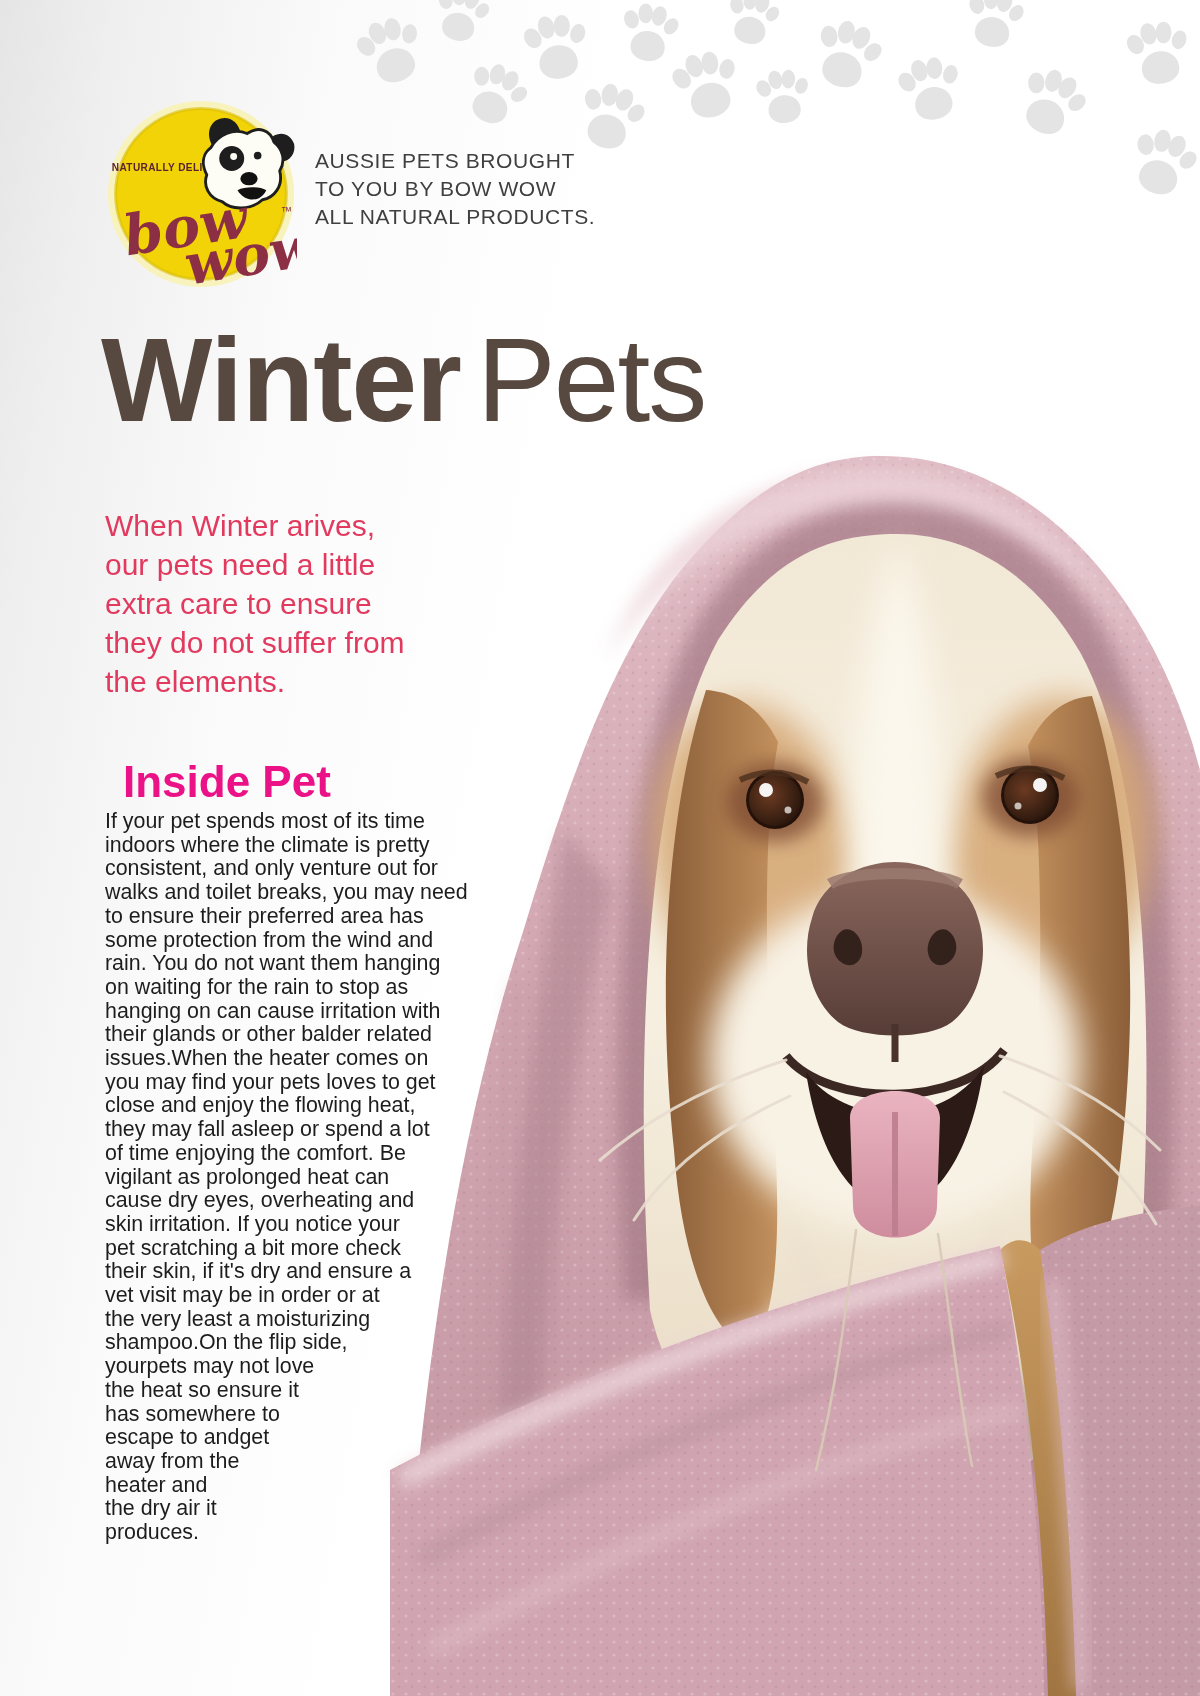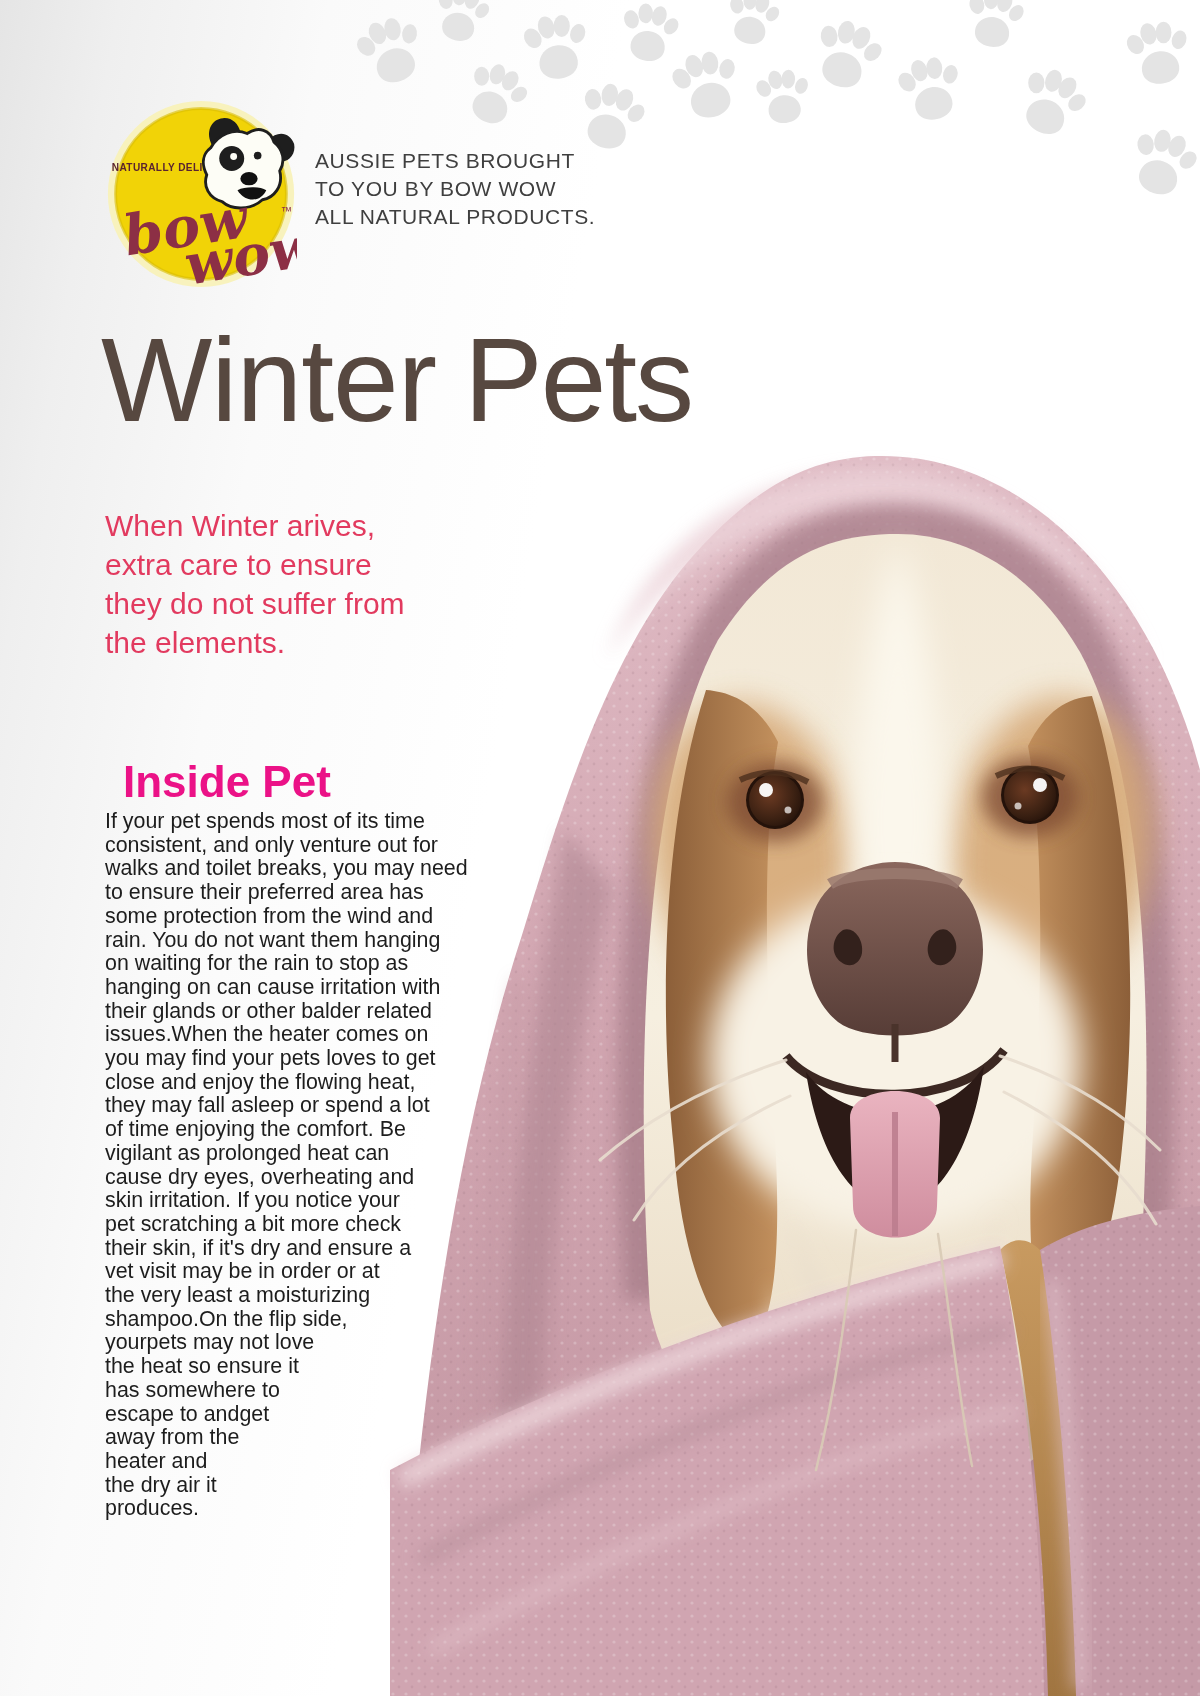--- a/index.html
+++ b/index.html
@@ -9,21 +9,21 @@
     background:linear-gradient(100deg,#e5e5e5 0%,#efefef 8%,#fafafa 22%,#ffffff 42%,#ffffff 100%);
   }
   .abs{position:absolute;}
   svg{display:block;}
   
   #logo-wrap{left:105px;top:98px;width:192px;height:192px;z-index:3;}
   #tagline{left:315px;top:147px;z-index:3;font-size:21px;line-height:28px;
     letter-spacing:0.6px;color:#3f3f3f;white-space:nowrap;}
   
   #title{left:101px;top:324px;z-index:3;font-size:118px;line-height:112px;color:#574840;white-space:nowrap;letter-spacing:-1px;}
-  #title .light{font-weight:400;margin-right:28px;}
+  #title .light{font-weight:700;margin-right:16px;}
   #title .bold{font-weight:400;letter-spacing:-2px;}
   
   #intro{left:105px;top:506px;z-index:3;font-size:30px;line-height:39px;color:#e23a5f;white-space:nowrap;}
   
   #section-heading{left:123px;top:757px;z-index:3;font-size:44px;font-weight:700;color:#eb1287;white-space:nowrap;}
   #body-copy{left:105px;top:810px;z-index:3;font-size:21.4px;line-height:23.7px;color:#1d1d1d;white-space:nowrap;}
   
   #paw-layer{left:0;top:0;z-index:1;}
   #dog-layer{left:0;top:0;z-index:2;}
 </style>
@@ -254,29 +254,31 @@
     <div>TO YOU BY BOW WOW</div>
     <div>ALL NATURAL PRODUCTS.</div>
   </div>
 
   <div id="title" class="abs">
     <span class="light">Winter</span><span class="bold">Pets</span>
   </div>
 
   <div id="intro" class="abs">
     <div>When Winter arives,</div>
+    <div>our pets need a little</div>
     <div>extra care to ensure</div>
     <div>they do not suffer from</div>
     <div>the elements.</div>
   </div>
 
   <div id="section-heading" class="abs">Inside Pet</div>
 
   <div id="body-copy" class="abs">
     <div>If your pet spends most of its time</div>
+    <div>indoors where the climate is pretty</div>
     <div>consistent, and only venture out for</div>
     <div>walks and toilet breaks, you may need</div>
     <div>to ensure their preferred area has</div>
     <div>some protection from the wind and</div>
     <div>rain. You do not want them hanging</div>
     <div>on waiting for the rain to stop as</div>
     <div>hanging on can cause irritation with</div>
     <div>their glands or other balder related</div>
     <div>issues.When the heater comes on</div>
     <div>you may find your pets loves to get</div>

